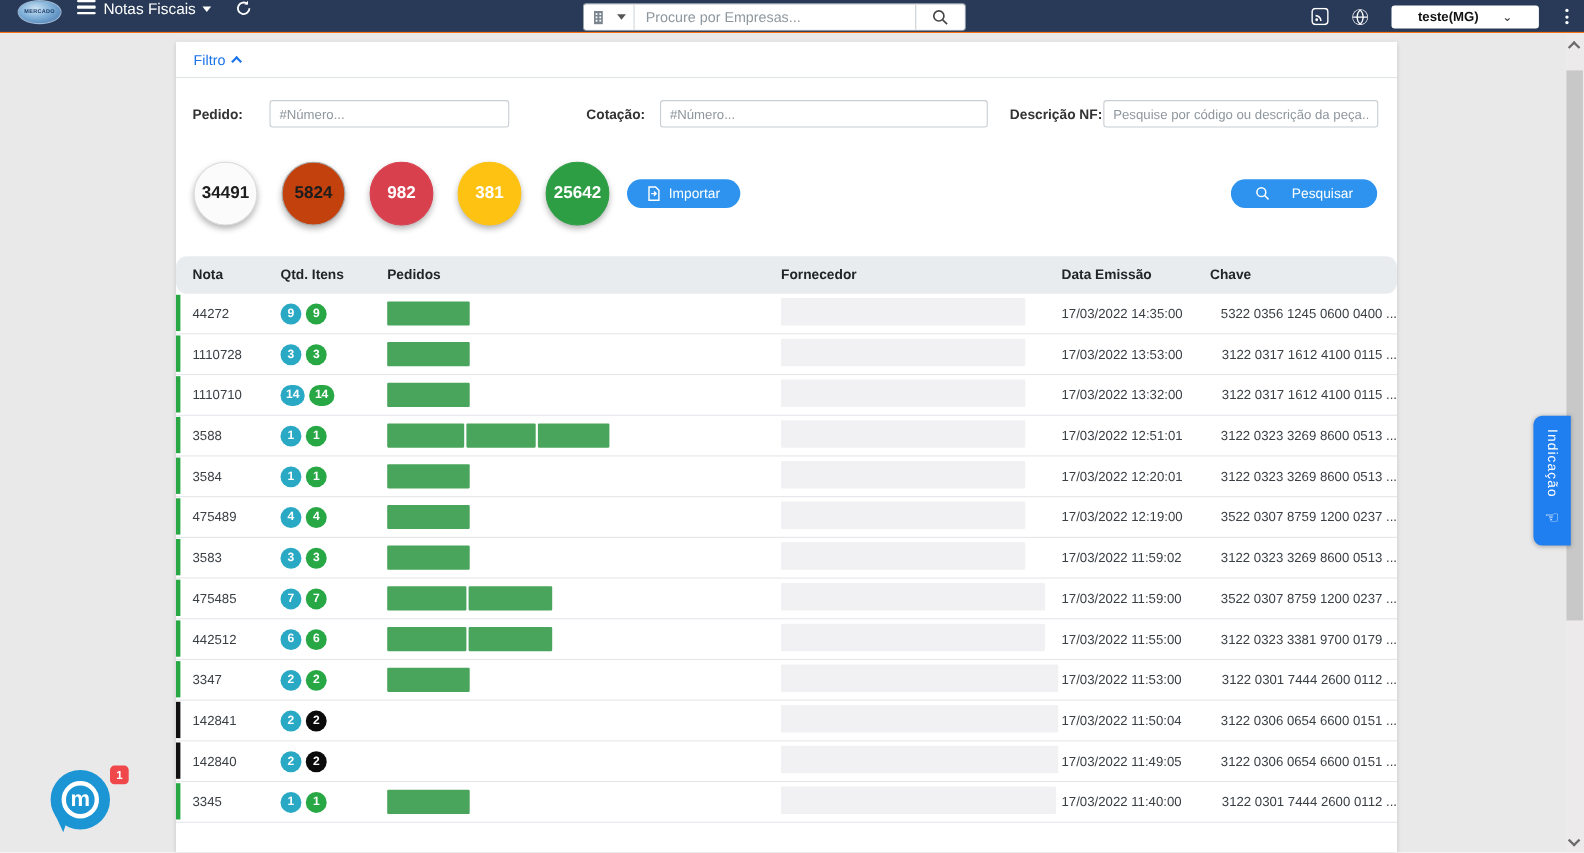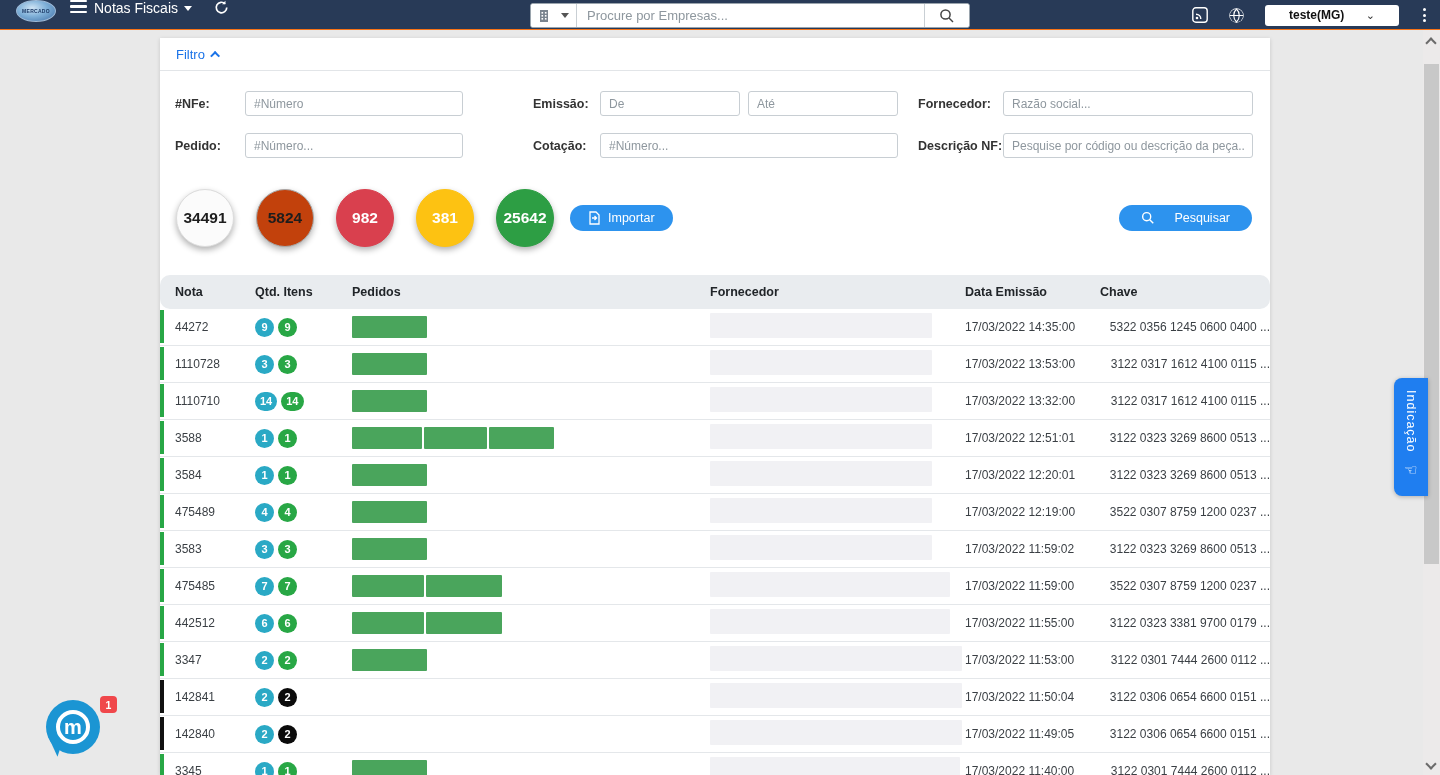--- a/index.html
+++ b/index.html
@@ -13,21 +13,21 @@
           background:radial-gradient(ellipse at 40% 35%, #cfe4f5 0%, #7fb0d8 45%, #3f6fa6 100%);
           display:flex; align-items:center; justify-content:center; flex:0 0 auto;
           color:#1d3a66; font-size:5px; font-weight:bold; letter-spacing:.3px; border:1px solid #9db9d6;}
   .burger { width:17px; height:13px; display:flex; flex-direction:column; justify-content:space-between; margin-right:7px; cursor:pointer;}
   .burger i { display:block; height:2.4px; background:#fff; border-radius:1px;}
   .nav-menu { display:flex; align-items:center; font-size:14px; cursor:pointer; }
   .caret-down { width:0; height:0; border-left:4px solid transparent; border-right:4px solid transparent;
                 border-top:5px solid #fff; display:inline-block; margin-left:6px; }
   .refresh-btn { margin-left:22px; cursor:pointer; display:flex; align-items:center; }
 
-  .searchbox { position:absolute; left:530px; top:3px; width:440px; height:25px; display:flex;
+  .searchbox { position:absolute; left:530px; top:3px; width:348px; height:25px; display:flex;
                background:#fff; border:1px solid #9aa4ad; border-radius:3px; overflow:hidden; }
   .search-prefix { width:46px; display:flex; align-items:center; justify-content:center; gap:4px;
                    border-right:1px solid #c9cfd4; background:#fff; cursor:pointer; flex:0 0 auto;}
   .search-prefix .caret-down{ border-top-color:#555; }
   .searchbox input { flex:1; border:none; outline:none; font-size:13px; padding:0 10px; color:#333; }
   .searchbox input::placeholder { color:#8e979e; }
   .search-go { width:45px; display:flex; align-items:center; justify-content:center; border-left:1px solid #c9cfd4;
                background:#fff; cursor:pointer; flex:0 0 auto;}
 
   .nav-right { position:absolute; right:10px; top:0; height:30px; display:flex; align-items:center; gap:20px; }
@@ -190,33 +190,20 @@
 
   <div class="filter-head">
     <div class="filter-link">
       <span>Filtro</span>
       <span class="chev-up"></span>
     </div>
   </div>
 
   <div class="filter-form">
     <div class="f-row">
-      <span class="f-label lab-a">#NFe:</span>
-      <input class="f-input inp-a" placeholder="#Número" style="">
-      <div class="grp-b">
-        <span class="f-label lab-b">Emissão:</span>
-        <input class="f-input inp-de" placeholder="De" style="">
-        <input class="f-input inp-ate" placeholder="Até" style="">
-      </div>
-      <div class="grp-c">
-        <span class="f-label lab-c">Fornecedor:</span>
-        <input class="f-input inp-c" placeholder="Razão social..." style="">
-      </div>
-    </div>
-    <div class="f-row">
       <span class="f-label lab-a">Pedido:</span>
       <input class="f-input inp-a" placeholder="#Número..." style="">
       <div class="grp-b">
         <span class="f-label lab-b">Cotação:</span>
         <input class="f-input inp-cot" placeholder="#Número..." style="">
       </div>
       <div class="grp-c">
         <span class="f-label lab-c">Descrição NF:</span>
         <input class="f-input inp-c" placeholder="Pesquise por código ou descrição da peça..." style="">
       </div>

